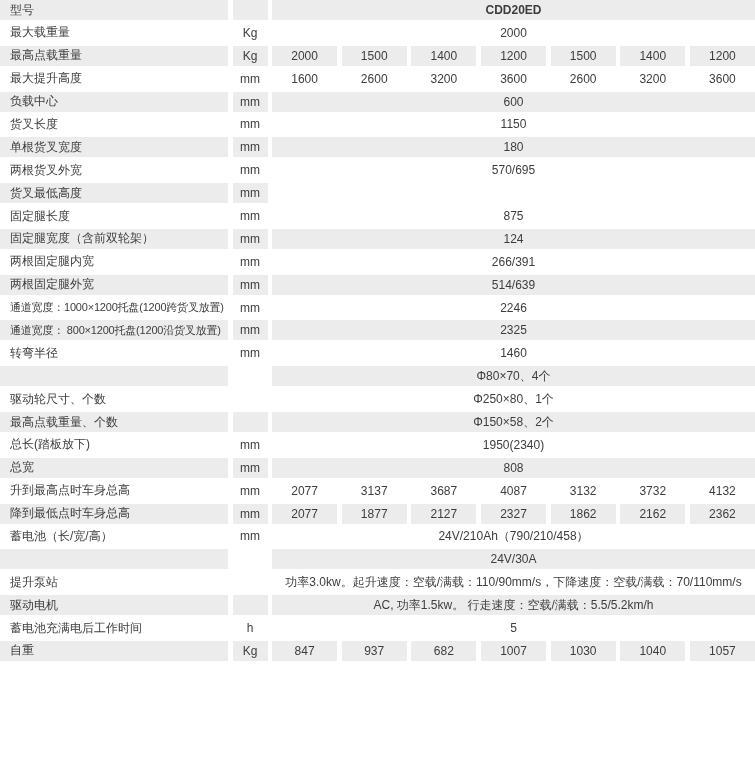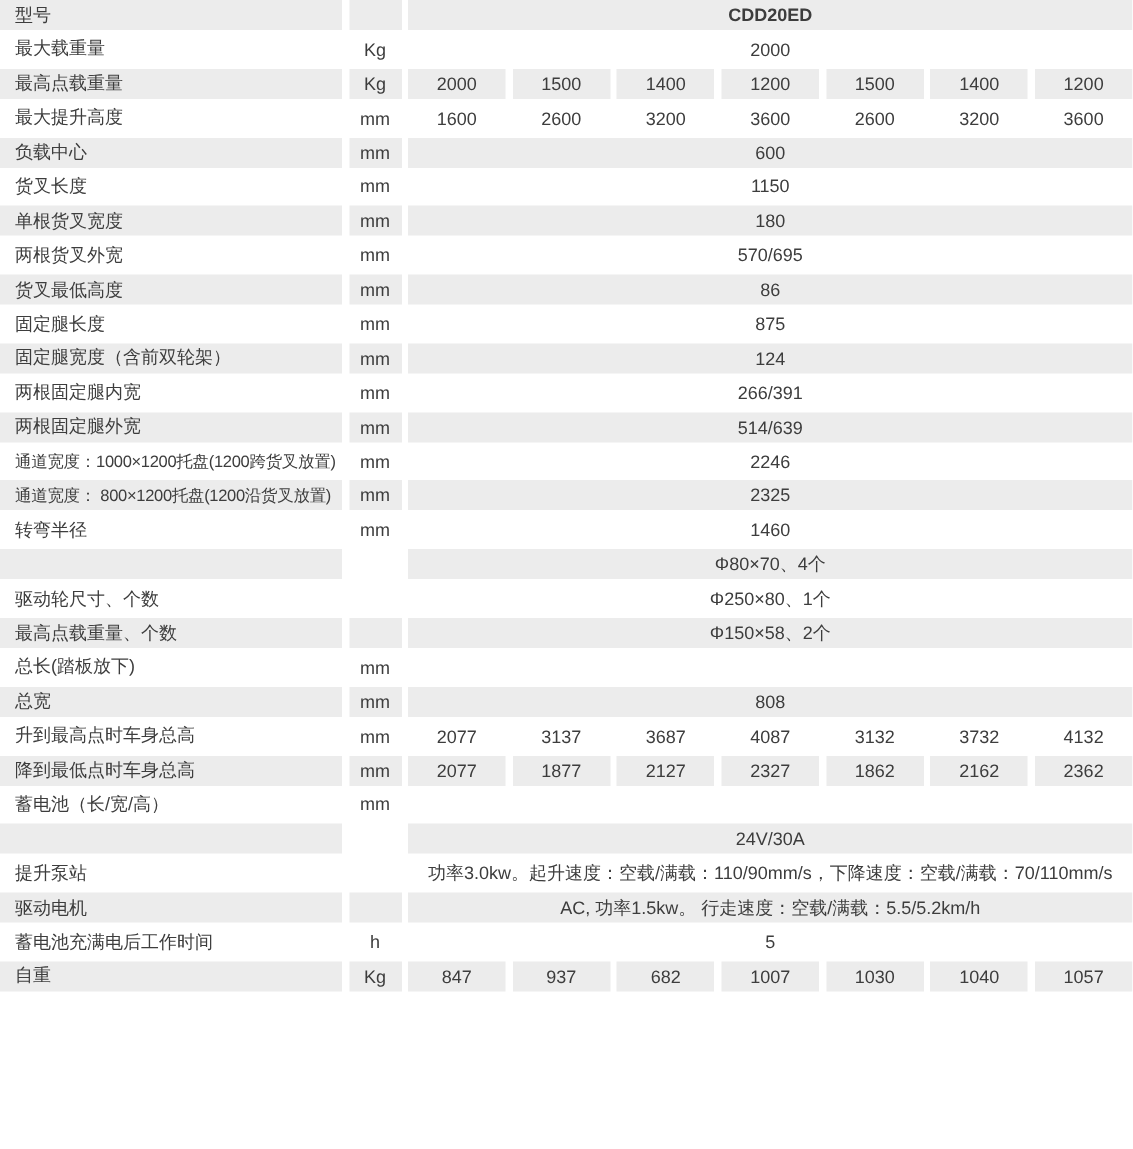--- a/index.html
+++ b/index.html
@@ -106,21 +106,20 @@
   <div class="cell value-cell merged">180</div>
     </div>
     <div class="row">
     <div class="cell label-cell">两根货叉外宽</div>
     <div class="cell unit-cell">mm</div>
   <div class="cell value-cell merged">570/695</div>
     </div>
     <div class="row gray">
     <div class="cell label-cell">货叉最低高度</div>
     <div class="cell unit-cell">mm</div>
-  <div class="cell value-cell merged">86</div>
     </div>
     <div class="row">
     <div class="cell label-cell">固定腿长度</div>
     <div class="cell unit-cell">mm</div>
   <div class="cell value-cell merged">875</div>
     </div>
     <div class="row gray">
     <div class="cell label-cell">固定腿宽度（含前双轮架）</div>
     <div class="cell unit-cell">mm</div>
   <div class="cell value-cell merged">124</div>
@@ -160,20 +159,21 @@
   <div class="cell value-cell merged">Φ250×80、1个</div>
     </div>
     <div class="row gray">
     <div class="cell label-cell">最高点载重量、个数</div>
     <div class="cell unit-cell"></div>
   <div class="cell value-cell merged">Φ150×58、2个</div>
     </div>
     <div class="row">
     <div class="cell label-cell">总长(踏板放下)</div>
     <div class="cell unit-cell">mm</div>
+  <div class="cell value-cell merged">1950(2340)</div>
     </div>
     <div class="row gray">
     <div class="cell label-cell">总宽</div>
     <div class="cell unit-cell">mm</div>
   <div class="cell value-cell merged">808</div>
     </div>
     <div class="row">
     <div class="cell label-cell">升到最高点时车身总高</div>
     <div class="cell unit-cell">mm</div>
   <div class="cell value-cell">2077</div>
@@ -191,20 +191,21 @@
       <div class="cell value-cell">1877</div>
       <div class="cell value-cell">2127</div>
       <div class="cell value-cell">2327</div>
       <div class="cell value-cell">1862</div>
       <div class="cell value-cell">2162</div>
       <div class="cell value-cell">2362</div>
     </div>
     <div class="row">
     <div class="cell label-cell">蓄电池（长/宽/高）</div>
     <div class="cell unit-cell">mm</div>
+  <div class="cell value-cell merged">24V/210Ah（790/210/458）</div>
     </div>
     <div class="row gray">
     <div class="cell unit-cell"></div>
   <div class="cell value-cell merged">24V/30A</div>
     </div>
     <div class="row">
     <div class="cell label-cell">提升泵站</div>
     <div class="cell unit-cell"></div>
   <div class="cell value-cell merged">功率3.0kw。起升速度：空载/满载：110/90mm/s，下降速度：空载/满载：70/110mm/s</div>
     </div>

